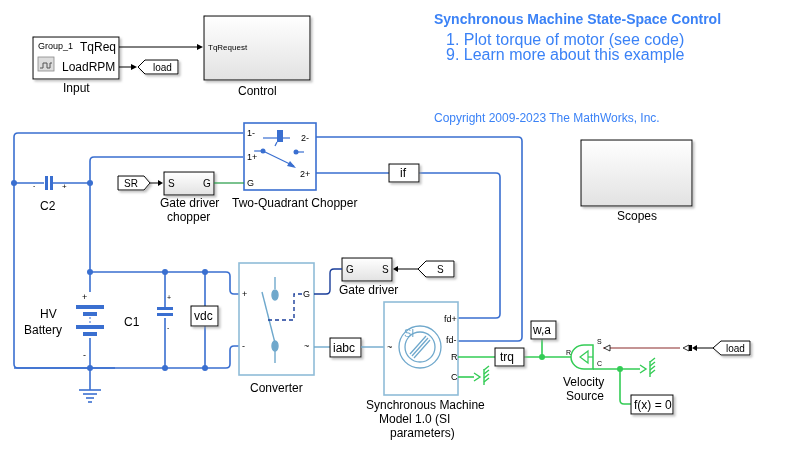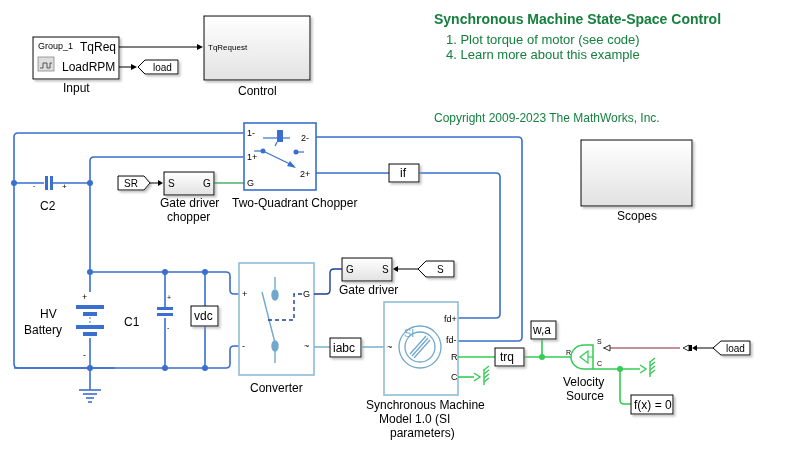--- a/index.html
+++ b/index.html
@@ -1,31 +1,31 @@
 <!DOCTYPE html>
 <html><head>
 <meta charset="utf-8">
 <style>
   html,body{margin:0;padding:0;background:#fff;}
   body{width:793px;height:450px;position:relative;overflow:hidden;font-family:"Liberation Sans",sans-serif;}
   svg{position:absolute;left:0;top:0;}
   .txt{font-family:"Liberation Sans",sans-serif;fill:#000;}
-  .ann{position:absolute;font-family:"Liberation Sans",sans-serif;color:#15803d;}
+  .ann{position:absolute;font-family:"Liberation Sans",sans-serif;color:#3b82f6;}
   .title{left:434px;top:11px;font-size:14px;font-weight:bold;white-space:nowrap;}
-  .steps{left:446px;top:32px;font-size:13px;line-height:15px;margin:0;padding:0;list-style:none;}
+  .steps{left:446px;top:32px;font-size:16px;line-height:15px;margin:0;padding:0;list-style:none;}
   .steps li{white-space:nowrap;cursor:pointer;}
   .copy{left:434px;top:111px;font-size:12px;white-space:nowrap;}
 </style>
 </head>
 <body>
 
 <div class="ann title">Synchronous Machine State-Space Control</div>
 <ul class="ann steps">
   <li>1. Plot torque of motor (see code)</li>
-  <li>4. Learn more about this example</li>
+  <li>9. Learn more about this example</li>
 </ul>
 <div class="ann copy">Copyright 2009-2023 The MathWorks, Inc.</div>
 
 <svg width="793" height="450" viewBox="0 0 793 450">
   <defs>
     <linearGradient id="gBlock" x1="0" y1="0" x2="0" y2="1">
       <stop offset="0" stop-color="#ffffff"></stop>
       <stop offset="1" stop-color="#e2e2e2"></stop>
     </linearGradient>
     <filter id="sh" x="-10%" y="-10%" width="130%" height="140%">

